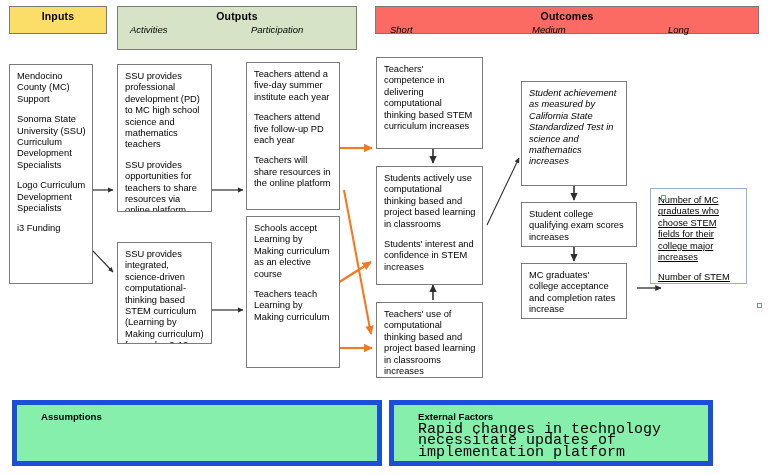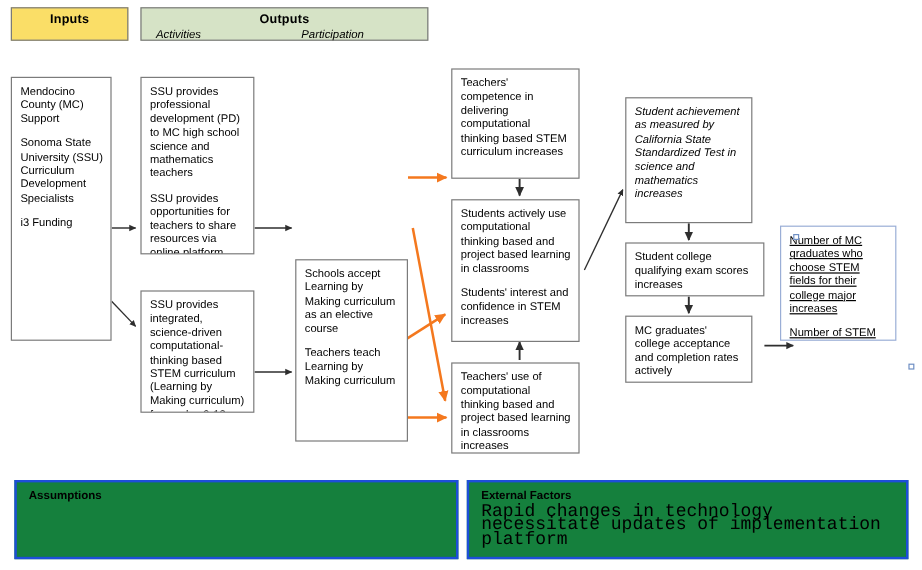--- a/index.html
+++ b/index.html
@@ -54,23 +54,23 @@
     width:5px;height:5px;
     background:#ffffff;
     border:1px solid #6f8fc4;
     box-sizing:border-box;
   }
 
   
   .panel{
     position:absolute;
     box-sizing:border-box;
-    border:2px solid #1d4ed8;
-    background:#15803d;
-    padding:6px 10px;
+    border:5px solid #1d4ed8;
+    background:#86efac;
+    padding:6px 24px;
   }
   .panel h4{
     margin:0 0 2px 0;
     font-size:9.6px;
     font-weight:bold;
   }
   .panel ul{
     margin:0;padding:0 0 0 26px;
     list-style:disc;
   }
@@ -91,26 +91,32 @@
 </style>
 </head>
 <body>
 
 <div id="stage">
 
   <div class="band band-inputs" style="left:9px;top:6px;width:98px;height:28px;">
     <div class="band-title">Inputs</div>
   </div>
 
-  <div class="band band-outputs" style="left:117px;top:6px;width:240px;height:28px;">
+  <div class="band band-outputs" style="left:117px;top:6px;width:240px;height:44px;">
     <div class="band-title">Outputs</div>
     <div class="band-sub" style="left:12px;">Activities</div>
     <div class="band-sub" style="left:133px;">Participation</div>
   </div>
 
+  <div class="band band-outcomes" style="left:375px;top:6px;width:384px;height:28px;">
+    <div class="band-title">Outcomes</div>
+    <div class="band-sub" style="left:14px;">Short</div>
+    <div class="band-sub" style="left:156px;">Medium</div>
+    <div class="band-sub" style="left:292px;">Long</div>
+  </div>
 
   <svg class="wires" viewBox="0 0 768 475">
     <defs>
       <marker id="ahGray" viewBox="0 0 10 10" refX="8.5" refY="5" markerWidth="5.2" markerHeight="5.2" orient="auto">
         <path d="M0,0.6 L9.4,5 L0,9.4 z" fill="#2e2e2e"></path>
       </marker>
       <marker id="ahOrange" viewBox="0 0 10 10" refX="8.5" refY="5" markerWidth="4.6" markerHeight="4.6" orient="auto">
         <path d="M0,0.6 L9.4,5 L0,9.4 z" fill="#F4781E"></path>
       </marker>
     </defs>
@@ -140,32 +146,38 @@
     <line x1="574" y1="186" x2="574" y2="200" stroke="#2e2e2e" stroke-width="1.6" marker-end="url(#ahGray)"></line>
 
     <line x1="574" y1="247" x2="574" y2="261" stroke="#2e2e2e" stroke-width="1.6" marker-end="url(#ahGray)"></line>
 
     <line x1="637" y1="288" x2="661" y2="288" stroke="#2e2e2e" stroke-width="1.3" marker-end="url(#ahGray)"></line>
   </svg>
 
   <div class="box" style="left:9px;top:64px;width:84px;height:220px;">
     <p>Mendocino County (MC) Support</p>
     <p>Sonoma State University (SSU) Curriculum Development Specialists</p>
+    <p>Logo Curriculum Development Specialists</p>
     <p>i3 Funding</p>
   </div>
 
   <div class="box" style="left:117px;top:64px;width:95px;height:148px;">
     <p>SSU provides professional development (PD) to MC high school science and mathematics teachers</p>
     <p>SSU provides opportunities for teachers to share resources via online platform</p>
   </div>
 
   <div class="box" style="left:117px;top:242px;width:95px;height:102px;">
     <p>SSU provides integrated, science-driven computational-thinking based STEM curriculum (Learning by Making curriculum) for grades 9-12</p>
   </div>
 
+  <div class="box" style="left:246px;top:62px;width:94px;height:148px;">
+    <p>Teachers attend a five-day summer institute each year</p>
+    <p>Teachers attend five follow-up PD each year</p>
+    <p>Teachers will share resources in the online platform</p>
+  </div>
 
   <div class="box" style="left:246px;top:216px;width:94px;height:152px;">
     <p>Schools accept Learning by Making curriculum as an elective course</p>
     <p>Teachers teach Learning by Making curriculum</p>
   </div>
 
   <div class="box" style="left:376px;top:57px;width:107px;height:92px;">
     <p>Teachers' competence in delivering computational thinking based STEM curriculum increases</p>
   </div>
 
@@ -182,32 +194,32 @@
 
   <div class="box" style="left:521px;top:81px;width:106px;height:105px;font-style:italic;">
     <p>Student achievement as measured by California State Standardized Test in science and mathematics increases</p>
   </div>
 
   <div class="box" style="left:521px;top:202px;width:116px;height:45px;">
     <p>Student college qualifying exam scores increases</p>
   </div>
 
   <div class="box" style="left:521px;top:263px;width:106px;height:56px;">
-    <p>MC graduates' college acceptance and completion rates actively</p>
+    <p>MC graduates' college acceptance and completion rates increase</p>
   </div>
 
   <div class="box selected" style="left:650px;top:188px;width:97px;height:96px;text-decoration:underline;">
     <p>Number of MC graduates who choose STEM fields for their college major increases</p>
     <p>Number of STEM professionals from under-represented and high-needs groups increases</p>
   </div>
   <div class="handle" style="left:660.5px;top:195px;"></div>
   <div class="handle" style="left:757px;top:303px;"></div>
 
   <div class="panel" style="left:12px;top:400px;width:370px;height:66px;">
     <h4>Assumptions</h4>
   </div>
 
-  <div class="panel" style="left:389px;top:400px;width:368px;height:66px;">
+  <div class="panel" style="left:389px;top:400px;width:324px;height:66px;">
     <h4>External Factors</h4>
     <p class="plain">Rapid changes in technology necessitate updates of implementation platform</p>
   </div>
 
 </div>
 
 </body></html>

